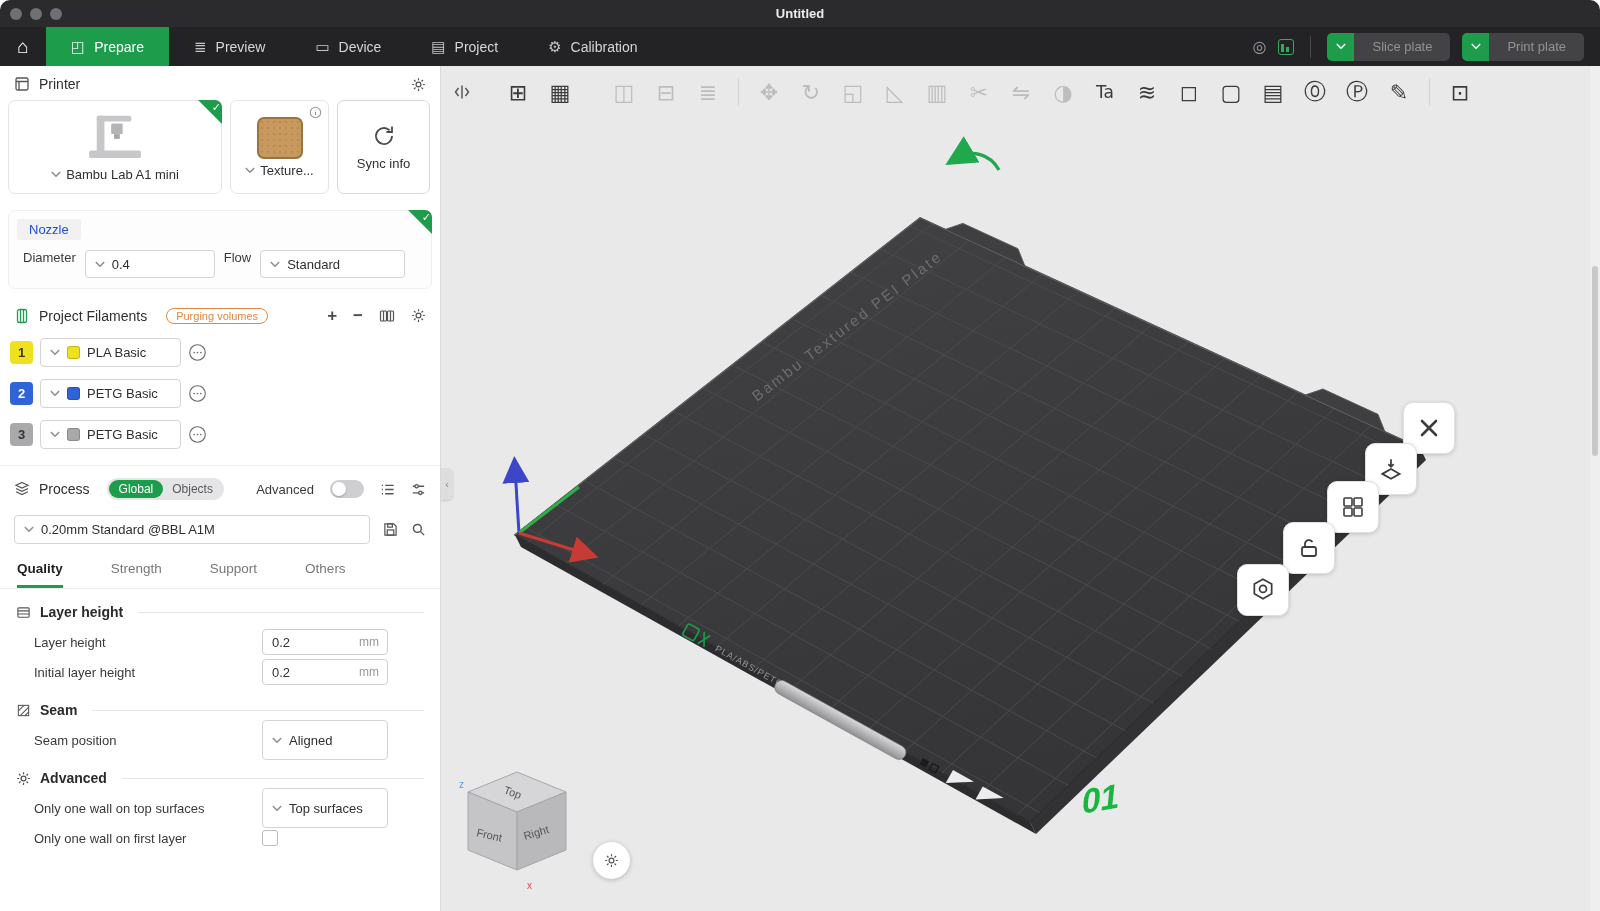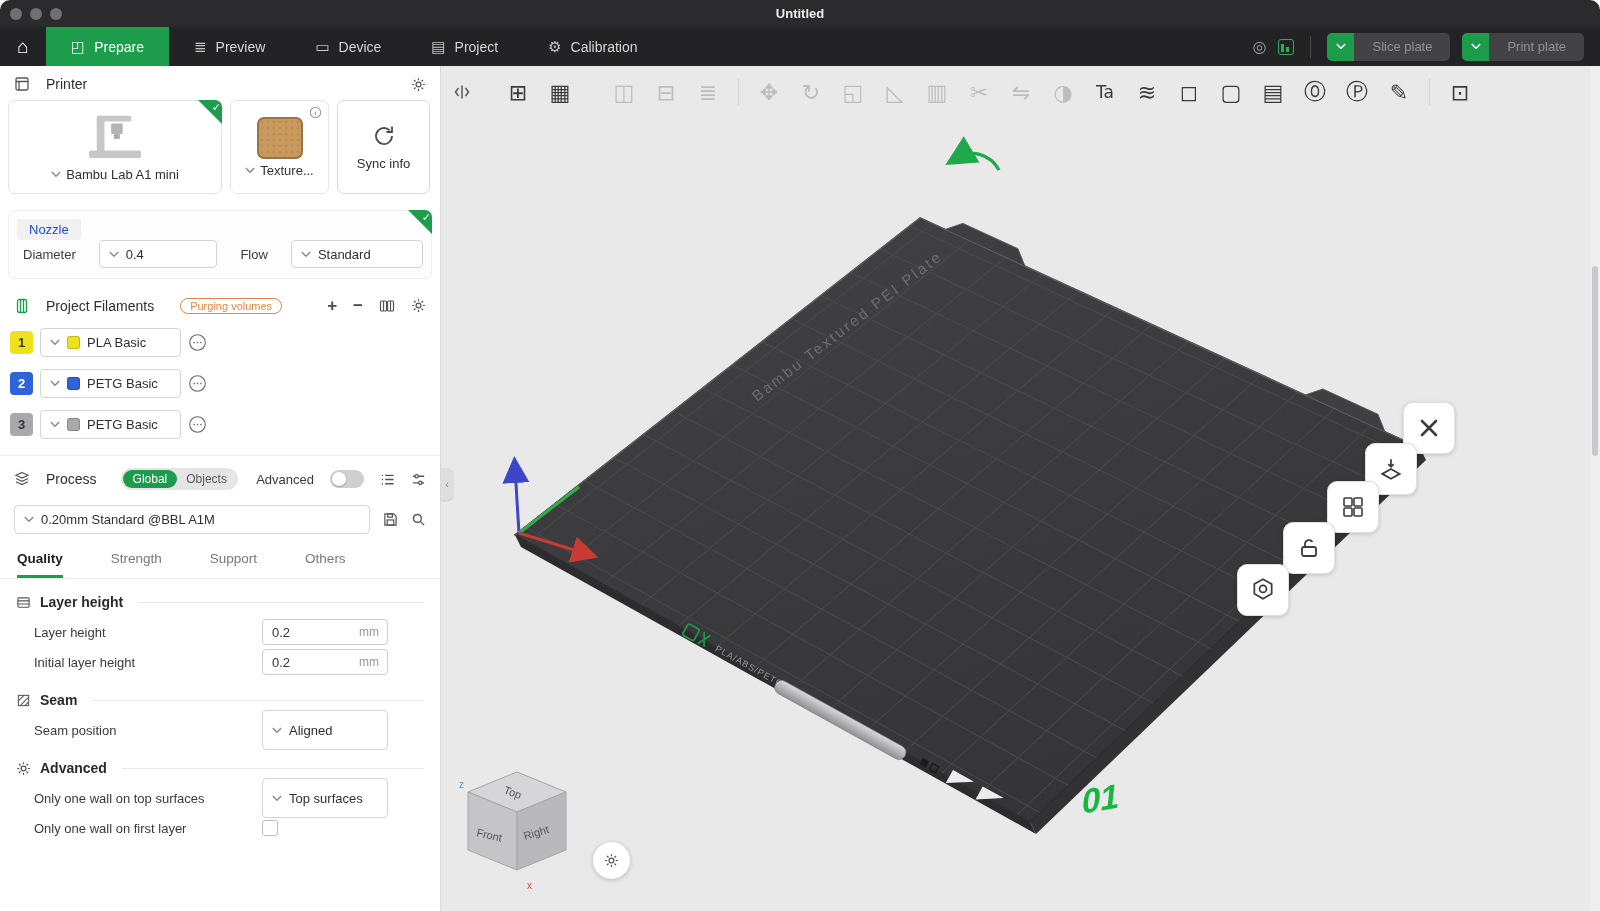--- a/index.html
+++ b/index.html
@@ -30,42 +30,42 @@
   .action-btn{display:flex;height:28px;border-radius:5px;overflow:hidden}
   .action-caret{width:27px;background:#1d9d4c;color:#fff;display:flex;align-items:center;justify-content:center}
   .action-label{background:#434345;color:#929295;display:flex;align-items:center;padding:0 18px;font-size:13px}
 
   
   .main{flex:1;display:flex;min-height:0}
   .sidebar{width:441px;background:#fff;border-right:1px solid #d9d9d9;font-size:13px;color:#333;position:relative;overflow:hidden}
   .scene{flex:1;position:relative;background:#e9e9ea;overflow:hidden}
 
   
-  .sec-header{display:flex;align-items:center;gap:16px;padding:10px 14px 8px;position:relative}
+  .sec-header{display:flex;align-items:center;gap:9px;padding:10px 14px 8px;position:relative}
   .stitle{font-size:14px;color:#2f2f31}
   .sicon{color:#555;display:flex}
   .hicons{margin-left:auto;display:flex;align-items:center;gap:16px;color:#555}
   .icon-btn{display:flex;align-items:center;color:#555;cursor:default}
   .plusminus{font-size:17px;font-weight:bold;color:#4a4a4a;line-height:1}
 
   .printer-cards{display:flex;gap:8px;padding:0 8px}
   .card{border:1px solid #e4e4e4;border-radius:7px;background:#fff;position:relative;display:flex;flex-direction:column;align-items:center;justify-content:center}
   .printer-card{width:214px;height:94px}
   .plate-card{width:99px;height:94px}
   .sync-card{width:93px;height:94px;border-color:#d8d8d8}
   .card-label{display:flex;align-items:center;gap:5px;font-size:13px;color:#303032;margin-top:4px}
   .plate-img{width:46px;height:42px;border-radius:7px;background:#c8995f;border:2px solid #9a743f;background-image:radial-gradient(#b98a52 1px,transparent 1.2px);background-size:6px 6px}
   .sync-ico{color:#4a4a4a}
   .corner{position:absolute;top:-1px;right:-1px;width:0;height:0;border-top:24px solid #1d9d4c;border-left:24px solid transparent;border-top-right-radius:7px}
   .corner em{position:absolute;top:-23px;right:1px;color:#fff;font-size:11px;font-style:normal}
   .info-ico{position:absolute;top:5px;right:6px;color:#9a9a9a}
 
   .nozzle{margin:16px 8px 0;border:1px solid #efefef;border-radius:7px;background:#fdfdfd;padding:8px 8px 10px;position:relative}
   .nozzle-chip{display:inline-block;background:#f1f1f2;color:#1d4ed8;border-radius:3px;padding:3px 12px;font-size:13px}
-  .nozzle-row{display:flex;align-items:center;gap:23px;margin-top:0;padding-left:6px}
+  .nozzle-row{display:flex;gap:9px;margin-top:10px;padding-left:6px}
   .nlabel{color:#3a3a3c}
 
   .select{display:inline-flex;align-items:center;gap:7px;border:1px solid #d4d4d6;border-radius:4px;height:28px;padding:0 9px;background:#fff;color:#2f2f31;white-space:nowrap}
   .caret-ico{display:flex;color:#8c8c8f}
   .sel-130{width:130px}.sel-145{width:145px}
 
   .purge-badge{border:1px solid #e2883f;color:#e2883f;border-radius:10px;padding:1px 9px;font-size:11px;margin-left:10px}
   .fil-grid{display:flex;flex-wrap:wrap;row-gap:12px;padding:6px 0 14px 10px}
   .fil-item{display:flex;align-items:center;gap:7px;width:216px}
   .fil-index{width:23px;height:23px;border-radius:4px;display:flex;align-items:center;justify-content:center;font-size:13px;font-weight:bold}

